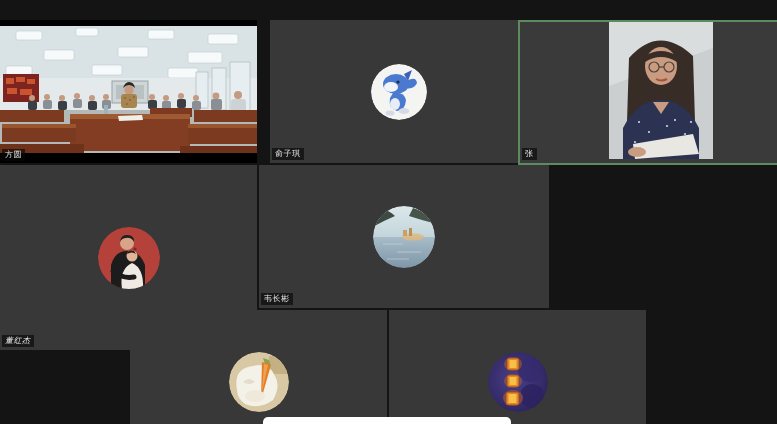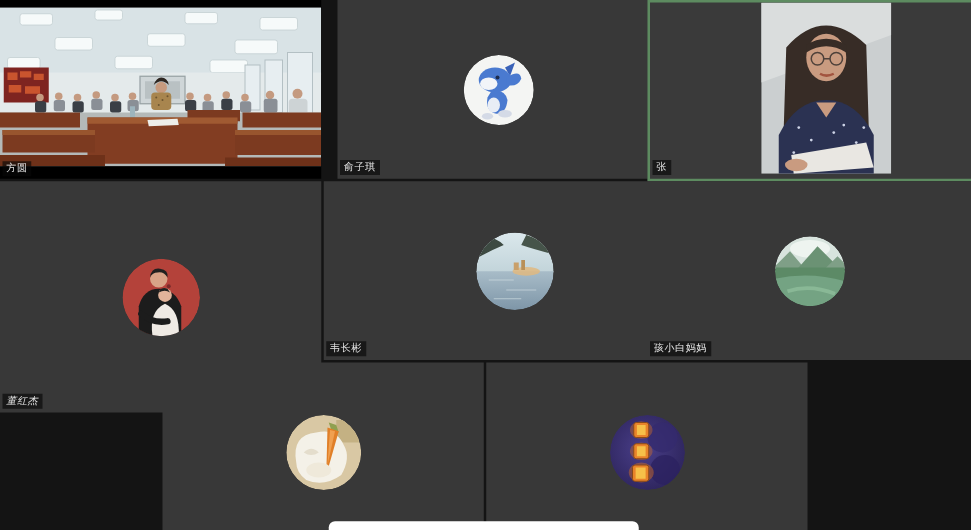--- a/index.html
+++ b/index.html
@@ -1,25 +1,25 @@
 <!DOCTYPE html>
 <html><head>
 <meta charset="utf-8">
 <style>
   html,body{margin:0;padding:0;background:#000;}
   #stage{
     position:relative;width:777px;height:424px;overflow:hidden;
     background:#141414;font-family:"Liberation Sans",sans-serif;
   }
-  .tile{position:absolute;background:#383838;overflow:hidden;}
+  .tile{position:absolute;background:#383838;overflow:hidden;margin-top:20px;}
   .t1{left:0;top:0;width:257px;height:143px;background:#000;}
   .t2{left:270px;top:0;width:257px;height:143px;}
   .t3{left:518px;top:0;width:259px;height:141px;border:2px solid #5d8b60;background:#3a3a3a;}
   .t4{left:0;top:145px;width:257px;height:185px;font-style:italic;}
-  .t5{left:259px;top:145px;width:290px;height:143px;padding-left:16px;}
+  .t5{left:259px;top:145px;width:290px;height:143px;}
   .t6{left:518px;top:145px;width:259px;height:143px;}
   .t7{left:130px;top:290px;width:257px;height:143px;}
   .t8{left:389px;top:290px;width:257px;height:143px;}
   .name-label{
     position:absolute;left:2px;bottom:3px;max-width:90%;
     background:rgba(8,8,8,0.65);color:#e6e6e6;
     font-size:8px;line-height:10px;padding:1px 3px;
     white-space:nowrap;letter-spacing:0.5px;
   }
   .t1 .name-label{bottom:2px;}
@@ -245,42 +245,20 @@
             <line x1="24" y1="46" x2="48" y2="46"></line>
             <line x1="14" y1="53" x2="36" y2="53"></line>
         </g>
       </g>
     </svg>
     <div class="name-label">
       <span>韦长彬</span>
     </div>
   </div>
 
-  <div class="tile t6">
-    <svg class="avatar av56" viewBox="0 0 56 56">
-      <defs>
-          <clipPath id="clip6">
-            <circle cx="28" cy="28" r="28"></circle>
-          </clipPath>
-        </defs>
-      <g clip-path="url(#clip6)">
-        <rect width="56" height="26" fill="#d8e4de"></rect>
-        <ellipse cx="28" cy="10" rx="16" ry="7" fill="#eef4f0"></ellipse>
-        <path d="M-2,26 L12,12 L24,26 Z" fill="#7f9f87"></path>
-        <path d="M18,26 L34,8 L52,26 Z" fill="#6b9274"></path>
-        <path d="M40,26 L50,16 L60,26 Z" fill="#7f9f87"></path>
-        <rect y="25" width="56" height="31" fill="#5c8a66"></rect>
-        <path d="M0,34 Q28,28 56,36 L56,56 L0,56 Z" fill="#74a383"></path>
-        <path d="M10,44 Q28,38 48,46" stroke="#89b896" stroke-width="3" fill="none"></path>
-      </g>
-    </svg>
-    <div class="name-label">
-      <span>孩小白妈妈</span>
-    </div>
-  </div>
 
   <div class="tile t7">
     <svg class="avatar av60" viewBox="0 0 60 60">
       <defs>
           <clipPath id="clip7">
             <circle cx="30" cy="30" r="30"></circle>
           </clipPath>
         </defs>
       <g clip-path="url(#clip7)">
         <rect width="60" height="60" fill="#d9c8a4"></rect>

